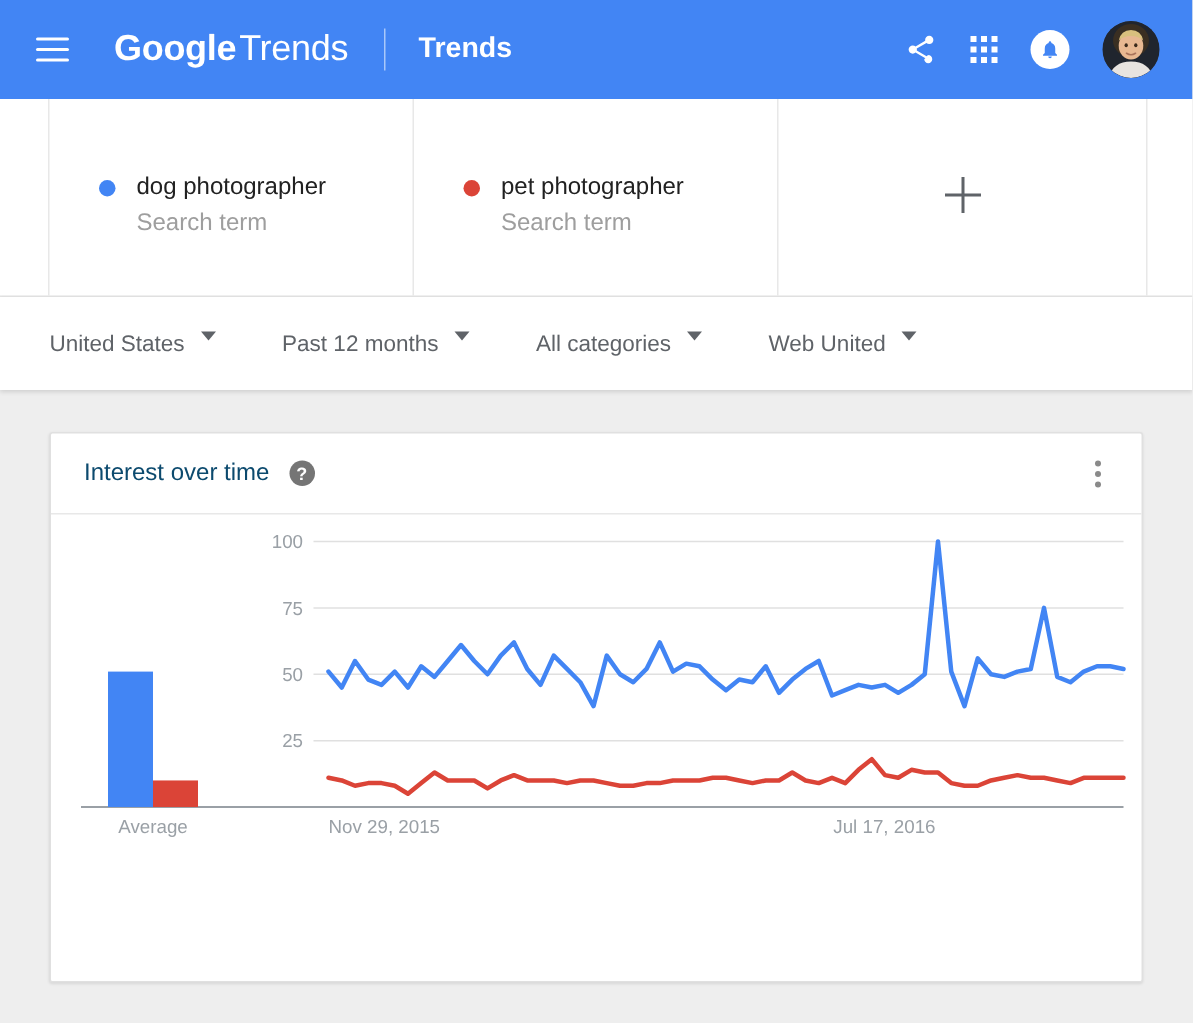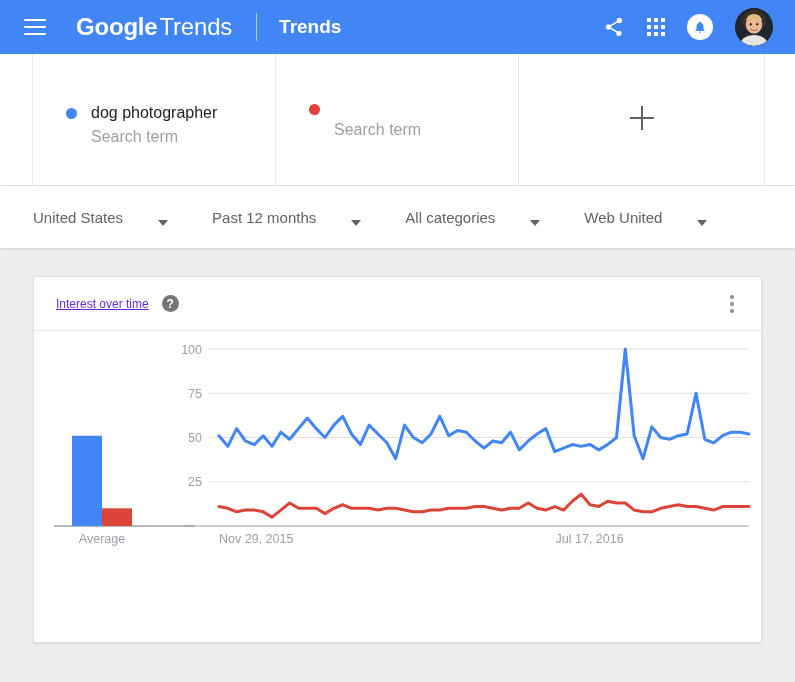--- a/index.html
+++ b/index.html
@@ -9,21 +9,21 @@
     width: 795px; height: 682px;
     background: #eeeeee;
     font-family: "Liberation Sans", sans-serif;
     -webkit-font-smoothing: antialiased;
     overflow: hidden;
   }
 
   
   .appbar {
     position: relative;
-    height: 54px;
+    height: 66px;
     background: #4285f4;
     display: flex;
     align-items: center;
     padding: 0 22px 0 24px;
   }
   .hamburger {
     width: 22px; height: 16px;
     display: flex; flex-direction: column; justify-content: space-between;
     cursor: pointer; flex: none;
   }
@@ -122,25 +122,24 @@
   .filter-row {
     height: 62px;
     background: #fff;
     display: flex; align-items: center;
     padding-left: 33px;
     box-shadow: 0 1px 3px rgba(0,0,0,0.13);
     position: relative;
     z-index: 2;
   }
   .filter {
-    display: flex; align-items: flex-end;
+    display: flex; align-items: flex-start;
     margin-right: 44px;
     cursor: pointer;
     white-space: nowrap;
-    gap: 24px;
   }
   .filter-label { font-size: 15px; color: #5f6368; }
   .caret {
     margin-left: 11px;
     width: 0; height: 0;
     border-left: 5px solid transparent;
     border-right: 5px solid transparent;
     border-top: 6px solid #5f6368;
   }
 
@@ -157,21 +156,21 @@
     box-shadow: 0 1px 2px rgba(0,0,0,0.10);
     height: 367px;
     position: relative;
   }
   .card-head {
     height: 54px;
     border-bottom: 1px solid #e8e8e8;
     display: flex; align-items: center;
     padding: 0 18px 0 22px;
   }
-  .card-title { font-size: 12px; color: #6d28d9; text-decoration: underline; }
+  .card-title { font-size: 16px; color: #0c4a6e; }
   .help-icon {
     margin-left: 13px;
     width: 17px; height: 17px; border-radius: 50%;
     background: #757575; color: #fff;
     font-size: 12px; font-weight: 700;
     display:flex; align-items:center; justify-content:center;
     cursor: pointer; line-height: 1;
   }
   .kebab {
     margin-left: auto;
@@ -258,20 +257,21 @@
     <div class="term-top">
       <span class="dot" style="background:#4285f4"></span>
       <span class="term-name">dog photographer</span>
     </div>
     <div class="term-sub">Search term</div>
   </div>
 
   <div class="term-cell">
     <div class="term-top">
       <span class="dot" style="background:#db4437"></span>
+      <span class="term-name">pet photographer</span>
     </div>
     <div class="term-sub">Search term</div>
   </div>
 
   <div class="add-cell">
     <div class="plus"></div>
   </div>
 
   <div class="term-end-spacer"></div>
 </div>

